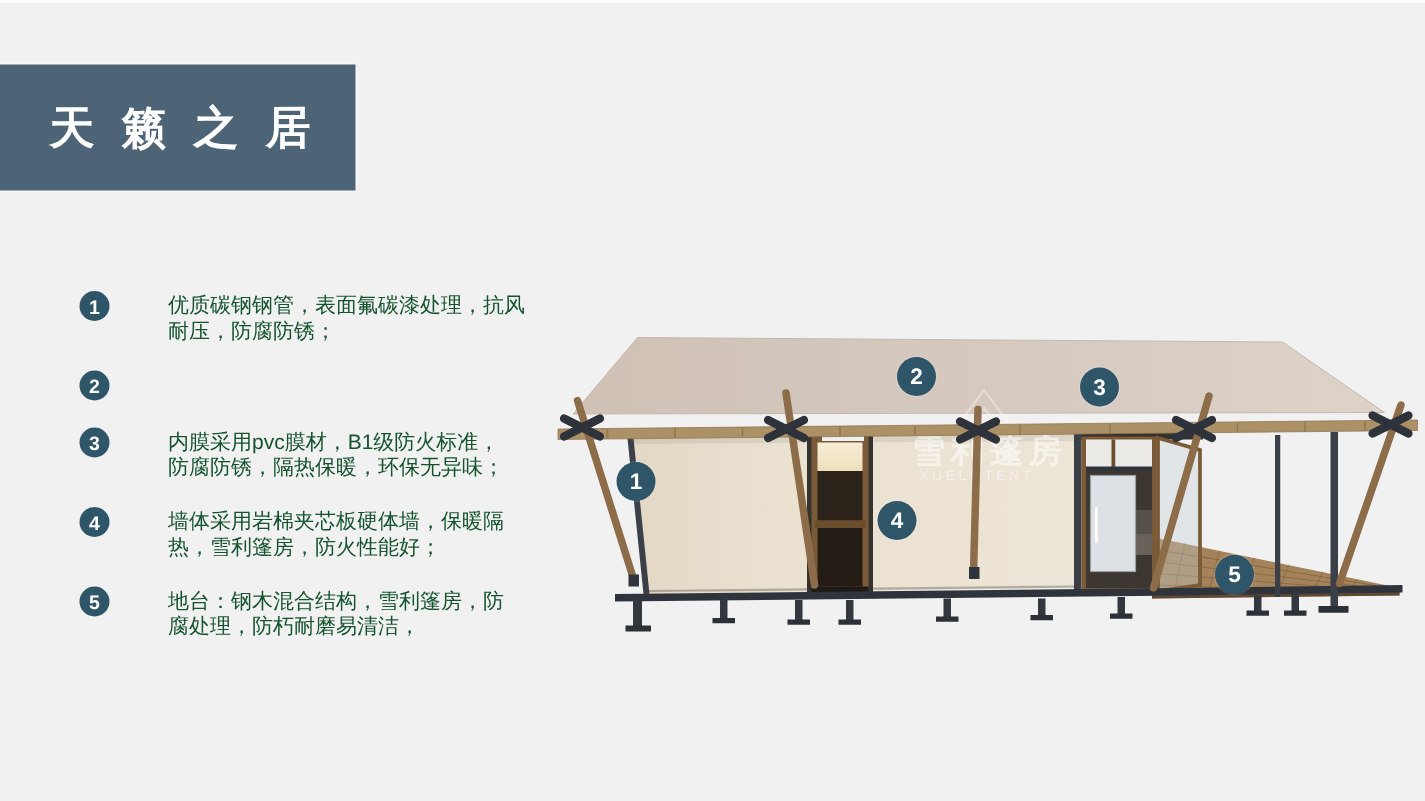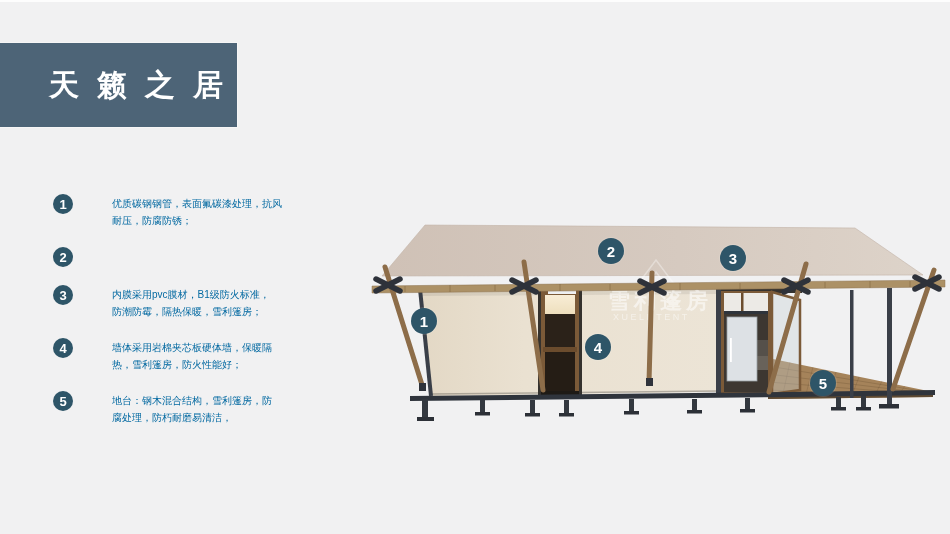--- a/index.html
+++ b/index.html
@@ -9,37 +9,37 @@
     font-family:"Liberation Sans","DejaVu Sans",sans-serif;
   }
   .top-line{position:absolute;left:0;top:0;width:950px;height:2px;background:#fdfdfd;}
   
   .header-box{
     position:absolute;left:0;top:43px;width:237px;height:84px;
     background:#4d6477;display:flex;align-items:center;
     box-shadow:0 0 0 1px rgba(255,255,255,.35);
   }
   .header-box h1{
-    margin:16px;padding-left:33px;color:#ffffff;font-size:30px;font-weight:bold;
+    margin:0;padding-left:33px;color:#ffffff;font-size:30px;font-weight:bold;
     letter-spacing:18px;white-space:nowrap;
   }
   
   .spec-list{
     position:absolute;left:53px;top:193px;width:330px;
     display:flex;flex-direction:column;gap:17px;
   }
   .spec-item{display:flex;align-items:flex-start;}
   .badge{
     flex:0 0 auto;width:20px;height:20px;margin-top:1px;border-radius:50%;
     background:#2e5568;color:#fff;font-size:13px;font-weight:bold;
     display:flex;align-items:center;justify-content:center;
   }
   .spec-text{
     margin:0 0 0 39px;width:262px;padding-top:2px;
-    font-size:10px;line-height:17px;color:#0369a1;white-space:pre-line;
+    font-size:14px;line-height:17px;color:#14532d;white-space:pre-line;
   }
   
   .tent-svg{position:absolute;left:370px;top:205px;width:580px;height:225px;}
   .marker{
     position:absolute;width:26px;height:26px;border-radius:50%;
     background:#2e5568;color:#fff;font-size:15px;font-weight:bold;
     display:flex;align-items:center;justify-content:center;
     box-shadow:0 0 0 1px rgba(255,255,255,.12);
   }
 </style>
@@ -58,21 +58,21 @@
       <div class="badge">1</div>
       <p class="spec-text">优质碳钢钢管，表面氟碳漆处理，抗风
 耐压，防腐防锈；</p>
     </div>
     <div class="spec-item">
       <div class="badge">2</div>
     </div>
     <div class="spec-item">
       <div class="badge">3</div>
       <p class="spec-text">内膜采用pvc膜材，B1级防火标准，
-防潮防霉，隔热保暖，雪利篷房；</p>
+防腐防锈，隔热保暖，环保无异味；</p>
     </div>
     <div class="spec-item">
       <div class="badge">4</div>
       <p class="spec-text">墙体采用岩棉夹芯板硬体墙，保暖隔
 热，雪利篷房，防火性能好；</p>
     </div>
     <div class="spec-item">
       <div class="badge">5</div>
       <p class="spec-text">地台：钢木混合结构，雪利篷房，防
 腐处理，防朽耐磨易清洁，</p>

